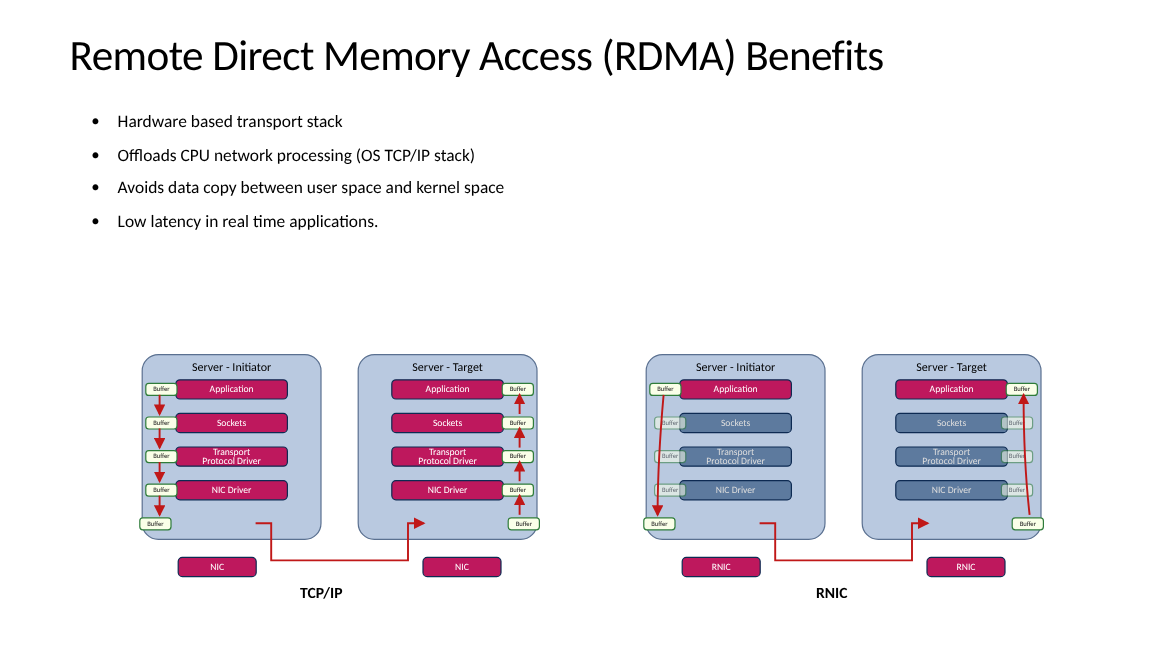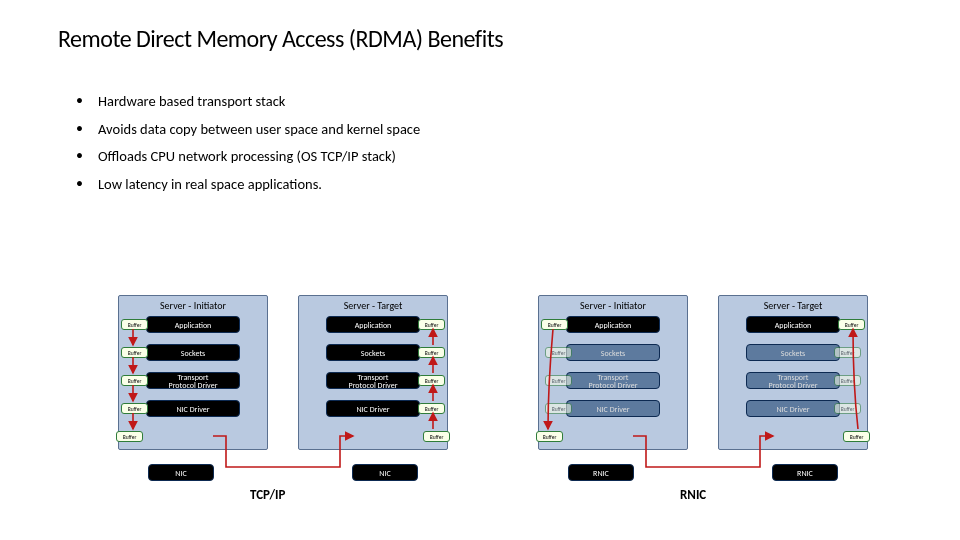--- a/index.html
+++ b/index.html
@@ -9,21 +9,21 @@
     background: #fff;
     font-family: "Segoe UI", Calibri, Arial, sans-serif;
     color: #000;
     overflow: hidden;
     position: relative;
   }
   .title {
     position: absolute;
     top: 24px;
     left: 58px;
-    font-size: 24px;
+    font-size: 36px;
     font-weight: 400;
     letter-spacing: -0.5px;
   }
   .bullets {
     position: absolute;
     top: 88px;
     left: 76px;
     font-size: 14.5px;
     line-height: 1.9;
   }
@@ -33,40 +33,40 @@
   }
   .diagram {
     position: absolute;
     top: 295px; left: 0; width: 960px; height: 230px;
   }
   
   .server {
     position: absolute; width: 150px; height: 155px;
     background: #b9c9e0;
     border: 1px solid #5a7090;
-    border-radius: 2px;
+    border-radius: 14px;
   }
   .server-title {
     text-align: center;
     font-size: 10px;
     margin-top: 3px;
     color: #000;
   }
   .layer {
     position: absolute;
     left: 50%; transform: translateX(-50%);
     width: 94px; height: 17px;
     border: 1px solid #0d2a52;
     border-radius: 4px;
     font-size: 8px;
     display: flex; align-items: center; justify-content: center;
     text-align: center;
     line-height: 1.0;
   }
-  .dark  { background: #000000; color: #fff; }
+  .dark  { background: #be185d; color: #fff; }
   .mut   { background: #5d7a9e; color: #ddd; }
   .layer.nic { width: 66px; left: 29px; transform: none; margin-top: 36px; }
   .nic-left .layer.nic { left: auto; right: 29px; }
   .buf {
     position: absolute;
     width: 27px; height: 11px;
     border: 1px solid #2f7c3a;
     background: #faffe8;
     border-radius: 3px;
     font-size: 5.5px;
@@ -81,23 +81,23 @@
   .wire { fill: none; stroke: #c01818; stroke-width: 1.6; }
   .arrowhead { fill: #c01818; }
 </style>
 </head>
 <body>
 
 <div class="title">Remote Direct Memory Access (RDMA) Benefits</div>
 
 <ul class="bullets">
   <li>Hardware based transport stack</li>
+  <li>Offloads CPU network processing (OS TCP/IP stack)</li>
   <li>Avoids data copy between user space and kernel space</li>
-  <li>Offloads CPU network processing (OS TCP/IP stack)</li>
-  <li>Low latency in real space applications.</li>
+  <li>Low latency in real time applications.</li>
 </ul>
 
 <div class="diagram">
 
   <div class="server" style="left:118px; top:0;">
     <div class="server-title">Server - Initiator</div>
     <div class="layer dark" style="top:20px;">Application</div>
     <div class="layer dark" style="top:48px;">Sockets</div>
     <div class="layer dark" style="top:76px; white-space:pre;">Transport
 Protocol Driver</div>

